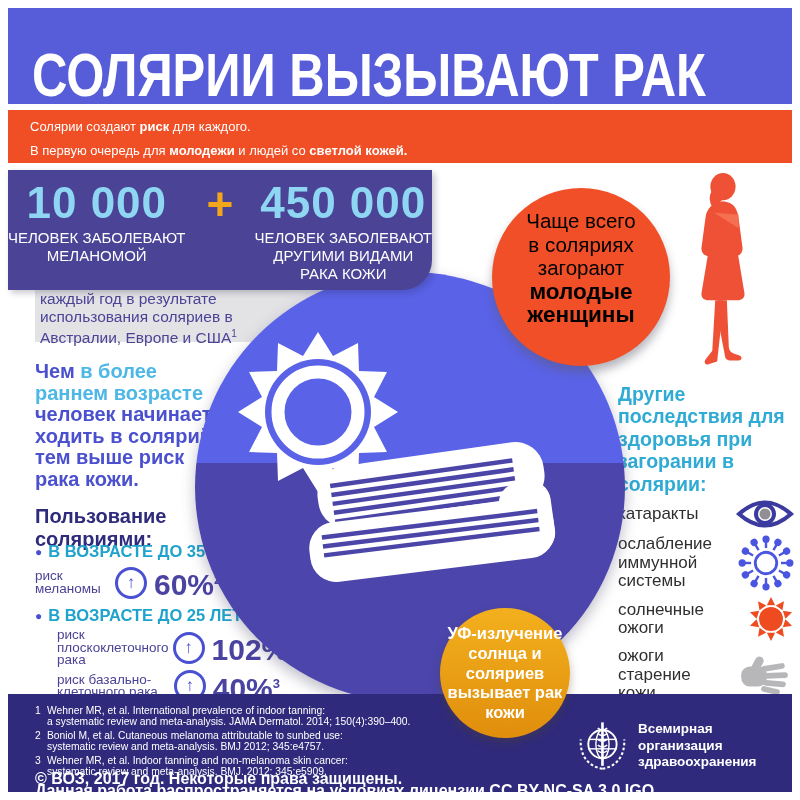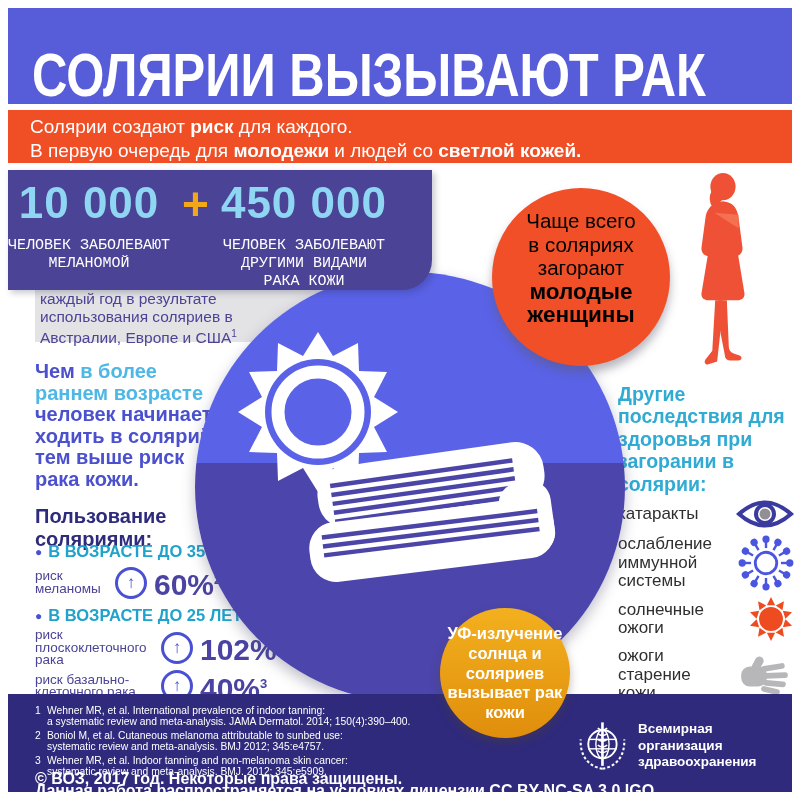--- a/index.html
+++ b/index.html
@@ -5,29 +5,29 @@
   html,body{margin:0;padding:0;background:#fff;}
   #poster{position:relative;width:800px;height:800px;background:#fff;overflow:hidden;
           font-family:"Liberation Sans",sans-serif;}
   
   .hdr{position:absolute;left:8px;top:8px;width:784px;height:96px;background:#575cd9;}
   .hdr-title{position:absolute;left:24px;top:36px;margin:0;color:#fff;white-space:nowrap;
              font-size:62px;font-weight:bold;line-height:62px;display:inline-block;
              transform:scaleX(.79);transform-origin:0 50%;}
   
   .banner{position:absolute;left:8px;top:110px;width:784px;height:53px;background:#f04e25;
-          color:#fff;font-size:19px;line-height:23.5px;padding:5px 0 0 22px;box-sizing:border-box;}
+          color:#fff;font-size:13px;line-height:23.5px;padding:5px 0 0 22px;box-sizing:border-box;}
   .banner b{font-weight:bold;}
   
   .stats{position:absolute;left:8px;top:170px;width:424px;height:120px;background:#4b4396;
-         border-radius:0 0 30px 0;z-index:3;display:flex;justify-content:flex-start;gap:12px;
+         border-radius:0 0 30px 0;z-index:3;display:flex;justify-content:space-between;gap:12px;
          padding-top:10px;box-sizing:border-box;box-shadow:3px 3px 6px rgba(40,40,70,.25);}
   .stat{text-align:center;}
   .stat-num{font-size:44px;font-weight:bold;color:#8fd6f2;line-height:46px;letter-spacing:1px;}
-  .stat-lbl{color:#fff;font-size:15px;line-height:18px;margin-top:11px;font-family:Liberation Mono, monospace;}
+  .stat-lbl{color:#fff;font-size:15px;line-height:18px;margin-top:3px;}
   .stat-lbl span{display:block;}
   .plus{font-size:46px;font-weight:bold;color:#f2a71b;line-height:48px;margin-top:0;}
   
   .note{position:absolute;left:35px;top:288px;width:320px;height:54px;background:#e3e3e6;
         z-index:1;color:#4b4396;font-size:15.5px;line-height:17.5px;padding:2px 0 0 5px;
         box-sizing:border-box;}
   .note span{display:block;}
   .note sup{font-size:10px;}
   .note .inline{display:inline;}
   
@@ -48,21 +48,21 @@
   .left-para .cyan{color:#4db7e6;}
   .usage{position:absolute;left:35px;top:505px;width:170px;font-size:20px;font-weight:bold;
          color:#2e2a7c;line-height:22.5px;}
   .bullets{position:absolute;left:35px;top:543px;width:245px;}
   .bullet{margin-bottom:7px;}
   .age{color:#1fa3cc;font-weight:bold;font-size:16.5px;line-height:17px;margin-bottom:4px;}
   .age .dot{color:#4a50d2;font-size:12px;margin-right:6px;vertical-align:1px;}
   .risk-row{display:flex;align-items:center;margin-bottom:2px;}
   .risk-label{font-size:13.5px;line-height:12.5px;color:#4b4396;}
   .risk-label.w1{width:76px;}
-  .risk-label.w2{width:122px;}
+  .risk-label.w2{width:122px;margin-left:22px;}
   .arrow-circle{width:26px;height:26px;border:3px solid #4a50d2;border-radius:50%;color:#4a50d2;
       font-weight:bold;font-size:17px;display:flex;align-items:center;justify-content:center;
       flex:0 0 auto;margin:0 7px 0 4px;}
   .pct{font-size:30px;font-weight:bold;color:#4a43a2;line-height:30px;}
   .pct sup{font-size:13px;}
   
   .right-col{position:absolute;left:618px;top:383px;width:176px;}
   .right-head{color:#2fabd4;font-weight:bold;font-size:19.5px;line-height:22.4px;width:174px;}
   .r-item{display:flex;justify-content:space-between;align-items:center;margin-top:5px;}
   .r-item.first{margin-top:3px;}

